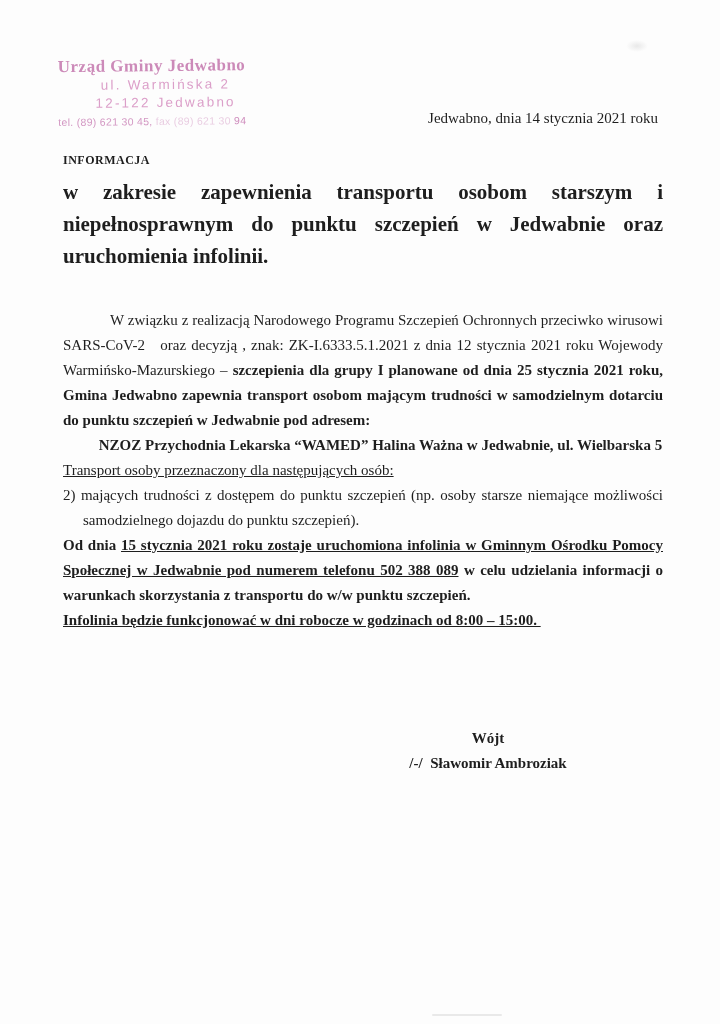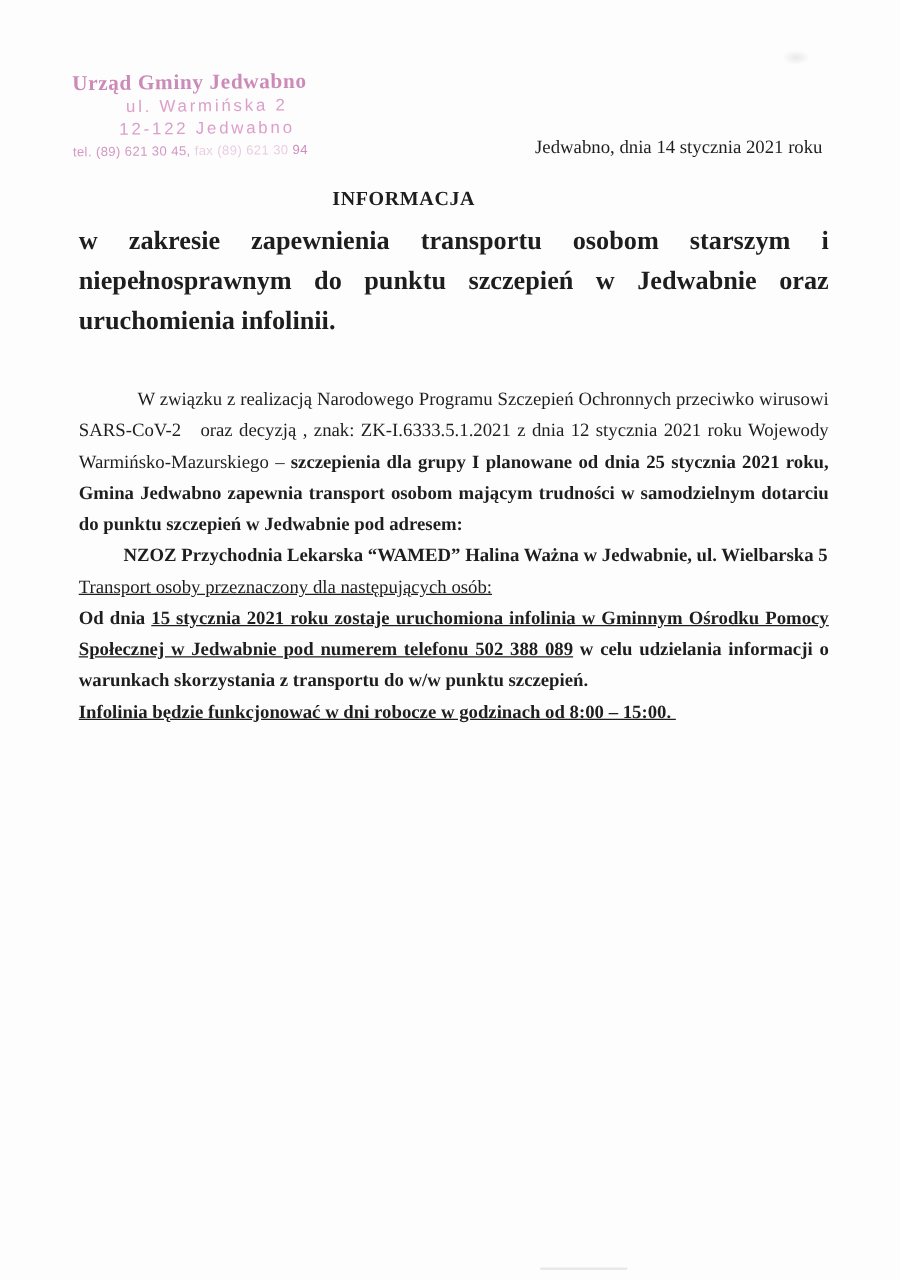--- a/index.html
+++ b/index.html
@@ -40,22 +40,22 @@
 
   
   .dateline{
     position:absolute;right:62px;top:107px;
     font-size:15px;line-height:22px;
   }
   .content{
     position:absolute;left:63px;top:144px;width:600px;
   }
   .title{
-    width:520px;text-align:center;
-    font-weight:bold;font-size:16px;line-height:32px;letter-spacing:.5px;
+    width:520px;text-align:left;
+    font-weight:bold;font-size:12px;line-height:32px;letter-spacing:.5px;
   }
   .subtitle{
     font-weight:bold;font-size:21px;line-height:32px;
     text-align:justify;
   }
 
   
   .bodytext{margin-top:36px;font-size:15px;line-height:25px;text-align:justify;}
   .para{margin:0;}
   .p-indent{text-indent:47px;}
@@ -95,22 +95,27 @@
   <div class="dateline">Jedwabno, dnia 14 stycznia 2021 roku</div>
 
   <div class="content">
     <div class="title">INFORMACJA</div>
     <div class="subtitle">w zakresie zapewnienia transportu osobom starszym i niepełnosprawnym do punktu szczepień w Jedwabnie oraz uruchomienia infolinii.</div>
 
     <div class="bodytext">
       <p class="para p-indent"><span>W związku z realizacją Narodowego Programu Szczepień Ochronnych przeciwko wirusowi SARS-CoV-2 &nbsp; oraz decyzją , znak: ZK-I.6333.5.1.2021 z dnia 12 stycznia 2021 roku Wojewody Warmińsko-Mazurskiego – </span><span class="b">szczepienia dla grupy I planowane od dnia 25 stycznia 2021 roku, Gmina Jedwabno zapewnia transport osobom mającym trudności w samodzielnym dotarciu do punktu szczepień w Jedwabnie pod adresem:</span></p>
       <p class="para p-address"><span class="b">NZOZ Przychodnia Lekarska “WAMED” Halina Ważna w Jedwabnie, ul. Wielbarska 5</span></p>
       <p class="para"><span class="u">Transport osoby przeznaczony dla następujących osób:</span></p>
+      <p class="para p-hang"><span>2) mających trudności z dostępem do punktu szczepień (np. osoby starsze niemające możliwości samodzielnego dojazdu do punktu szczepień).</span></p>
       <p class="para"><span class="b">Od dnia </span><span class="b u">15 stycznia 2021 roku zostaje uruchomiona infolinia w Gminnym Ośrodku Pomocy Społecznej w Jedwabnie pod numerem telefonu 502 388 089</span><span class="b"> w celu udzielania informacji o warunkach skorzystania z transportu do w/w punktu szczepień.</span></p>
       <p class="para"><span class="b u">Infolinia będzie funkcjonować w dni robocze w godzinach od 8:00 – 15:00.&nbsp;</span></p>
     </div>
   </div>
 
+  <div class="signature">
+    <div>Wójt</div>
+    <div>/-/&nbsp; Sławomir Ambroziak</div>
+  </div>
 
   <div class="smudge-top"></div>
   <div class="smudge-bottom"></div>
 
 </div>
 
 </body></html>

